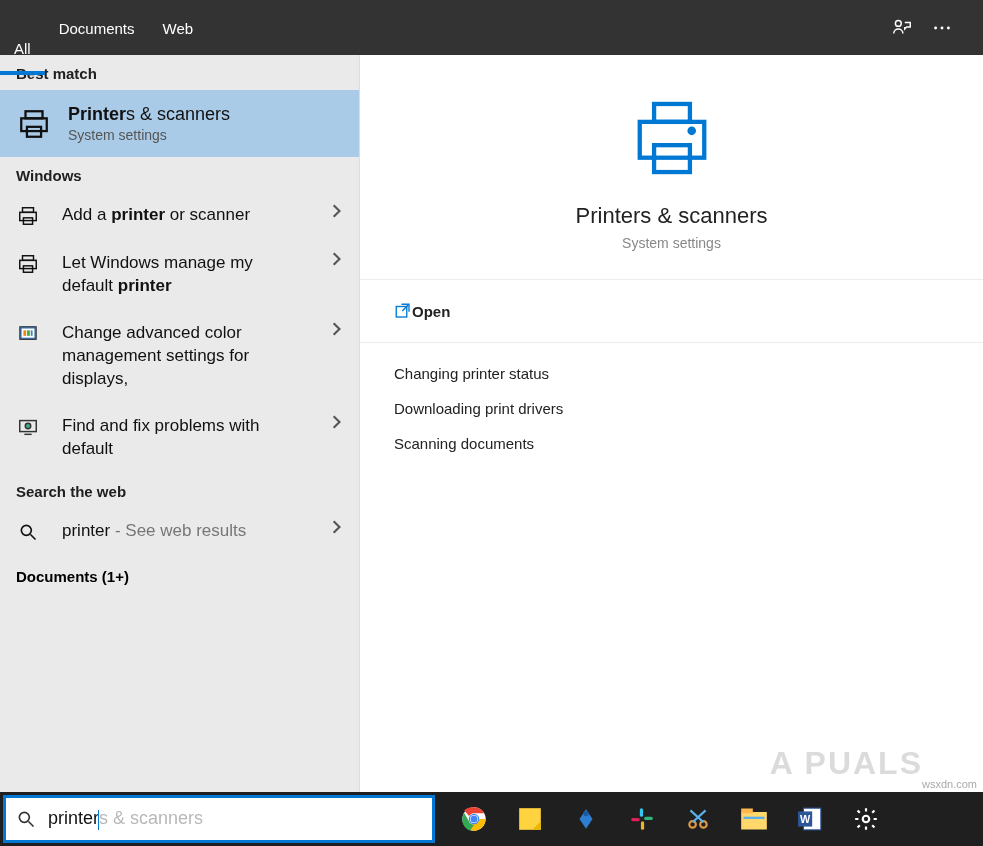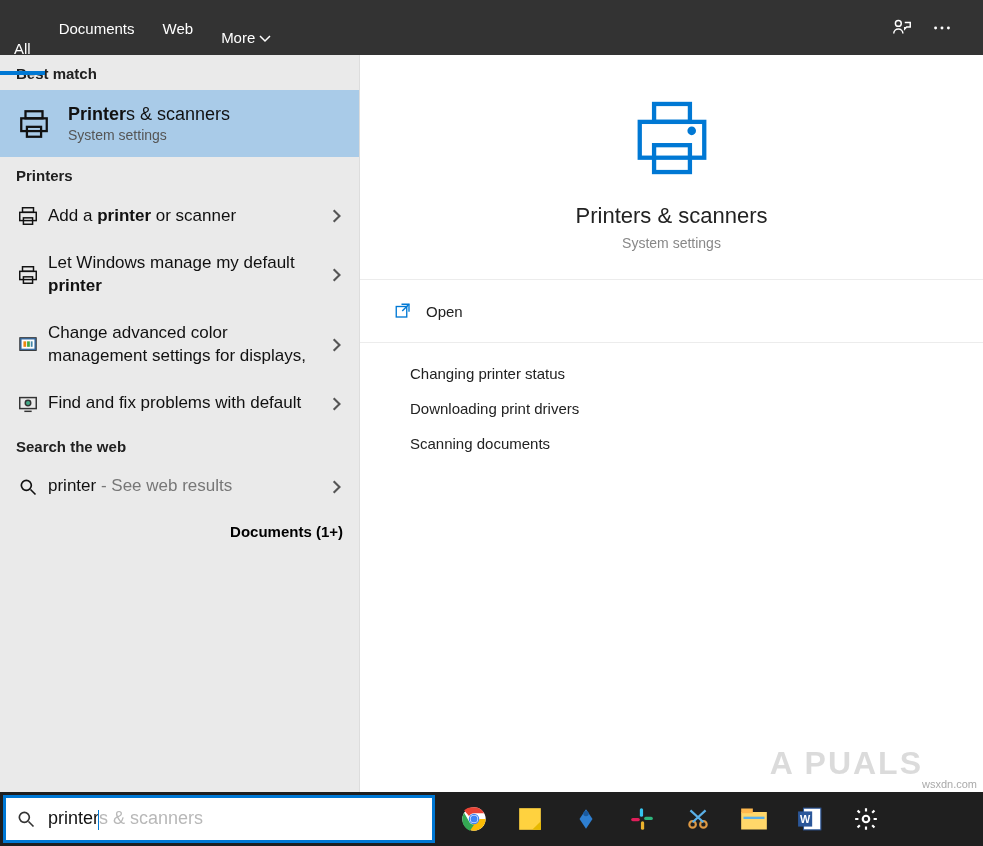--- a/index.html
+++ b/index.html
@@ -17,36 +17,36 @@
   .left-pane { width: 360px; background: #eaeaea; display: flex; flex-direction: column; border-right: 1px solid #ddd; }
   .section-label { font-size: 15px; font-weight: 600; padding: 10px 16px 8px 16px; color: #202020; }
   
   .best-match-item { background: #a9cbe8; padding: 14px 16px; display: flex; gap: 16px; align-items: center; }
   .best-match-item .bm-icon { width: 36px; height: 36px; display:flex; align-items:center; justify-content:center;}
   .bm-text { display:flex; flex-direction:column; }
   .bm-title { font-size: 18px; color: #111; }
   .bm-title .bold { font-weight: 600; }
   .bm-sub { font-size: 14px; color: #555; margin-top: 2px; }
 
-  .settings-item { padding: 12px 16px; display: flex; align-items: center; gap: 8px; cursor: pointer; position:relative;}
+  .settings-item { padding: 12px 16px; display: flex; gap: 22px; cursor: pointer; position:relative;}
   .settings-item .s-icon { width: 24px; height: 24px; display:flex;align-items:center;justify-content:center; flex-shrink:0;}
   .settings-item .s-text { font-size: 17px; color: #111; flex:1; line-height:1.35;}
   .settings-item .chev { color: #666; }
 
-  .doc-label { font-size: 15px; font-weight: 600; padding: 12px 16px; text-align: right; }
+  .doc-label { font-size: 15px; font-weight: 600; padding: 12px 16px; }
 
   .right-pane { flex: 1; background: #fff; display:flex; flex-direction:column; }
   .preview-head { display:flex; flex-direction:column; align-items:center; padding: 40px 0 28px 0; border-bottom: 1px solid #ececec;}
   .preview-icon { margin-bottom: 18px;}
   .preview-title { font-size: 22px; color: #222; }
   .preview-sub { font-size: 14px; color: #888; margin-top:6px;}
-  .open-row { display:flex; align-items:center; gap:14px; padding: 22px 34px; font-size: 15px; color:#222; cursor:pointer; border-bottom:1px solid #ececec;}
+  .open-row { display:flex; align-items:center; padding: 22px 34px; font-size: 15px; color:#222; cursor:pointer; border-bottom:1px solid #ececec;font-weight:bold;}
   .help-section { padding: 22px 34px; }
   .help-title { font-weight:600; font-size:15px; color:#222; margin-bottom: 18px;}
-  .help-link { font-size:15px; color:#222; margin-bottom: 18px; cursor:pointer;margin-left:16px;}
+  .help-link { font-size:15px; color:#222; margin-bottom: 18px; cursor:pointer;}
 
   .taskbar { position:absolute; bottom:0; left:0; right:0; height:54px; background:#1f1f1f; display:flex; align-items:center; }
   .search-box { width: 432px; height: 48px; margin:3px 4px 3px 3px; background:#fff; border:3px solid #0078d4; display:flex; align-items:center; padding: 0 10px; gap:12px;}
   .search-ghost { position:relative; flex:1; }
   .search-typed { color:#111; font-size:18px;}
   .search-hint  { color:#b8b8b8; font-size:18px;}
   .caret { display:inline-block; width:1px; height:20px; background:#0078d4; vertical-align:middle; margin-left:-1px;}
   
   .taskbar-apps { display:flex; align-items:center; gap: 26px; padding-left: 20px; flex:1;}
   .tb-app { width:30px; height:30px; display:flex;align-items:center;justify-content:center; cursor:pointer; position:relative;}
@@ -54,26 +54,20 @@
   .watermark { position:absolute; right: 60px; bottom: 64px; font-size:32px; font-weight:700; color:#999; letter-spacing:2px; opacity:0.35; }
   .wsxdn { position:absolute; right:6px; bottom: 56px; font-size:11px; color:#aaa;}
 </style>
 </head>
 <body>
 
 <div class="tab-bar">
   <div class="tab active">All</div>
   <div class="tab">Documents</div>
   <div class="tab">Web</div>
-  <div class="tab more-tab">
-    <span>More</span>
-    <svg width="12" height="12" viewBox="0 0 12 12">
-        <path d="M1 4 L6 9 L11 4" stroke="#fff" stroke-width="1.5" fill="none"></path>
-      </svg>
-  </div>
   <div class="right-icons">
     <div class="icon-btn">
       <svg width="22" height="22" viewBox="0 0 24 24" fill="none" stroke="#fff" stroke-width="1.6">
           <circle cx="8" cy="7" r="3.2"></circle>
           <path d="M3 18c0-3 2.5-5 5-5s5 2 5 5"></path>
           <path d="M15 6 h6 v5 h-4 l-2 2 v-2"></path>
         </svg>
     </div>
     <div class="icon-btn">
       <svg width="22" height="22" viewBox="0 0 24 24" fill="#fff">
@@ -99,21 +93,21 @@
           </svg>
       </div>
       <div class="bm-text">
         <div class="bm-title">
           <span class="bold">Printer</span><span>s &amp; scanners</span>
         </div>
         <div class="bm-sub">System settings</div>
       </div>
     </div>
 
-    <div class="section-label">Printers</div>
+    <div class="section-label">Windows</div>
 
     <div class="settings-item">
       <div class="s-icon">
         <svg width="22" height="22" viewBox="0 0 24 24" fill="none" stroke="#111" stroke-width="1.6">
             <rect x="6" y="3" width="12" height="5"></rect>
             <rect x="3" y="8" width="18" height="9"></rect>
             <rect x="7" y="14" width="10" height="7"></rect>
           </svg>
       </div>
       <div class="s-text">

